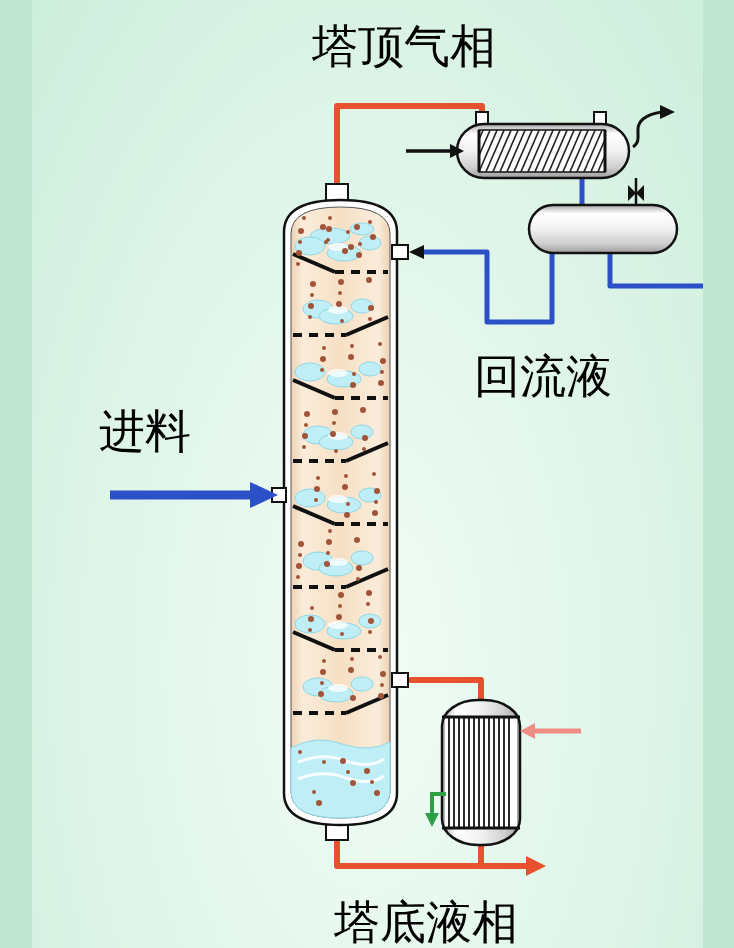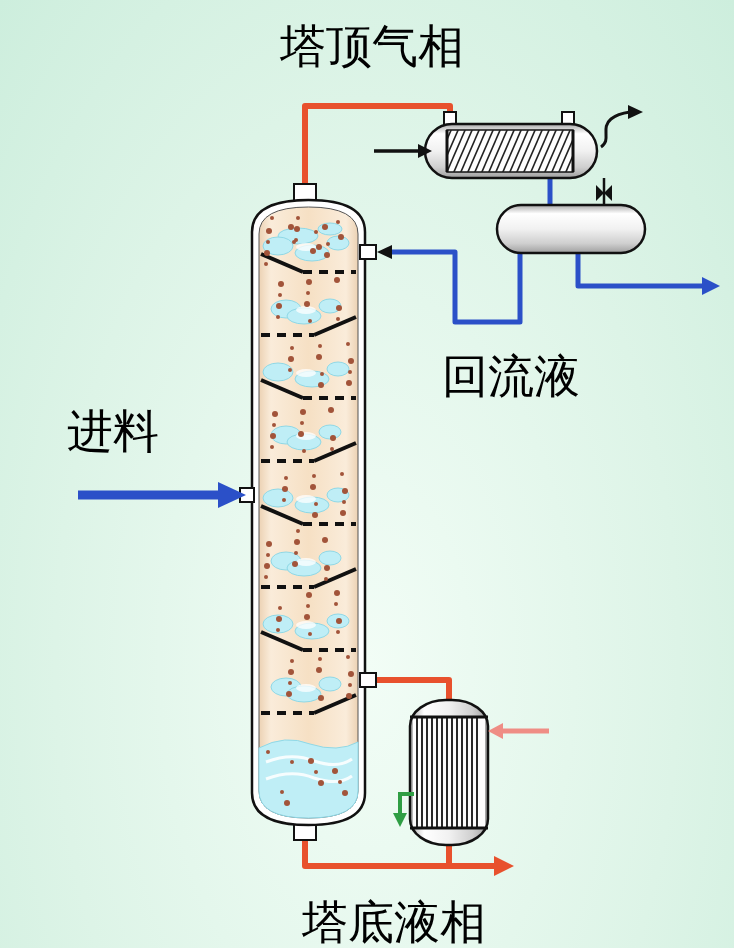--- a/index.html
+++ b/index.html
@@ -1,17 +1,17 @@
 <!DOCTYPE html>
 <html style="--pipe-red: #e8512d; --pipe-blue: #2b50c8; --steam-pink: #ef8d85; --condensate-green: #2f9e44; --column-fill: #f6e0c4; --froth: #bfeef6; --bubble: #a2543a; --bg: #ddf4e7;"><head>
 <meta charset="utf-8">
 <style>
   html,body{margin:0;padding:0}
   body{background:#bfe6d2;display:flex;justify-content:center;font-family:"Liberation Serif","DejaVu Serif",serif}
-  .stage{position:relative;width:734px;height:948px;
+  .stage{position:relative;width:671px;height:948px;
     background:radial-gradient(ellipse at 50% 70%, #f2fdf6 0%, #ddf4e7 60%, #cdeedd 100%);overflow:hidden}
   svg{display:block}
   .lbl{font-family:"Liberation Serif","DejaVu Serif",serif;font-size:46px;fill:#000;text-anchor:middle}
   .pr{stroke:var(--pipe-red);fill:none;stroke-linejoin:round}
   .pb{stroke:var(--pipe-blue);fill:none;stroke-linejoin:round}
   .fr{fill:var(--pipe-red)}
   .fb{fill:var(--pipe-blue)}
   .fk{fill:#111}
   .noz{fill:#fff;stroke:#111;stroke-width:2}
   .tray{stroke:#111;stroke-width:4}

